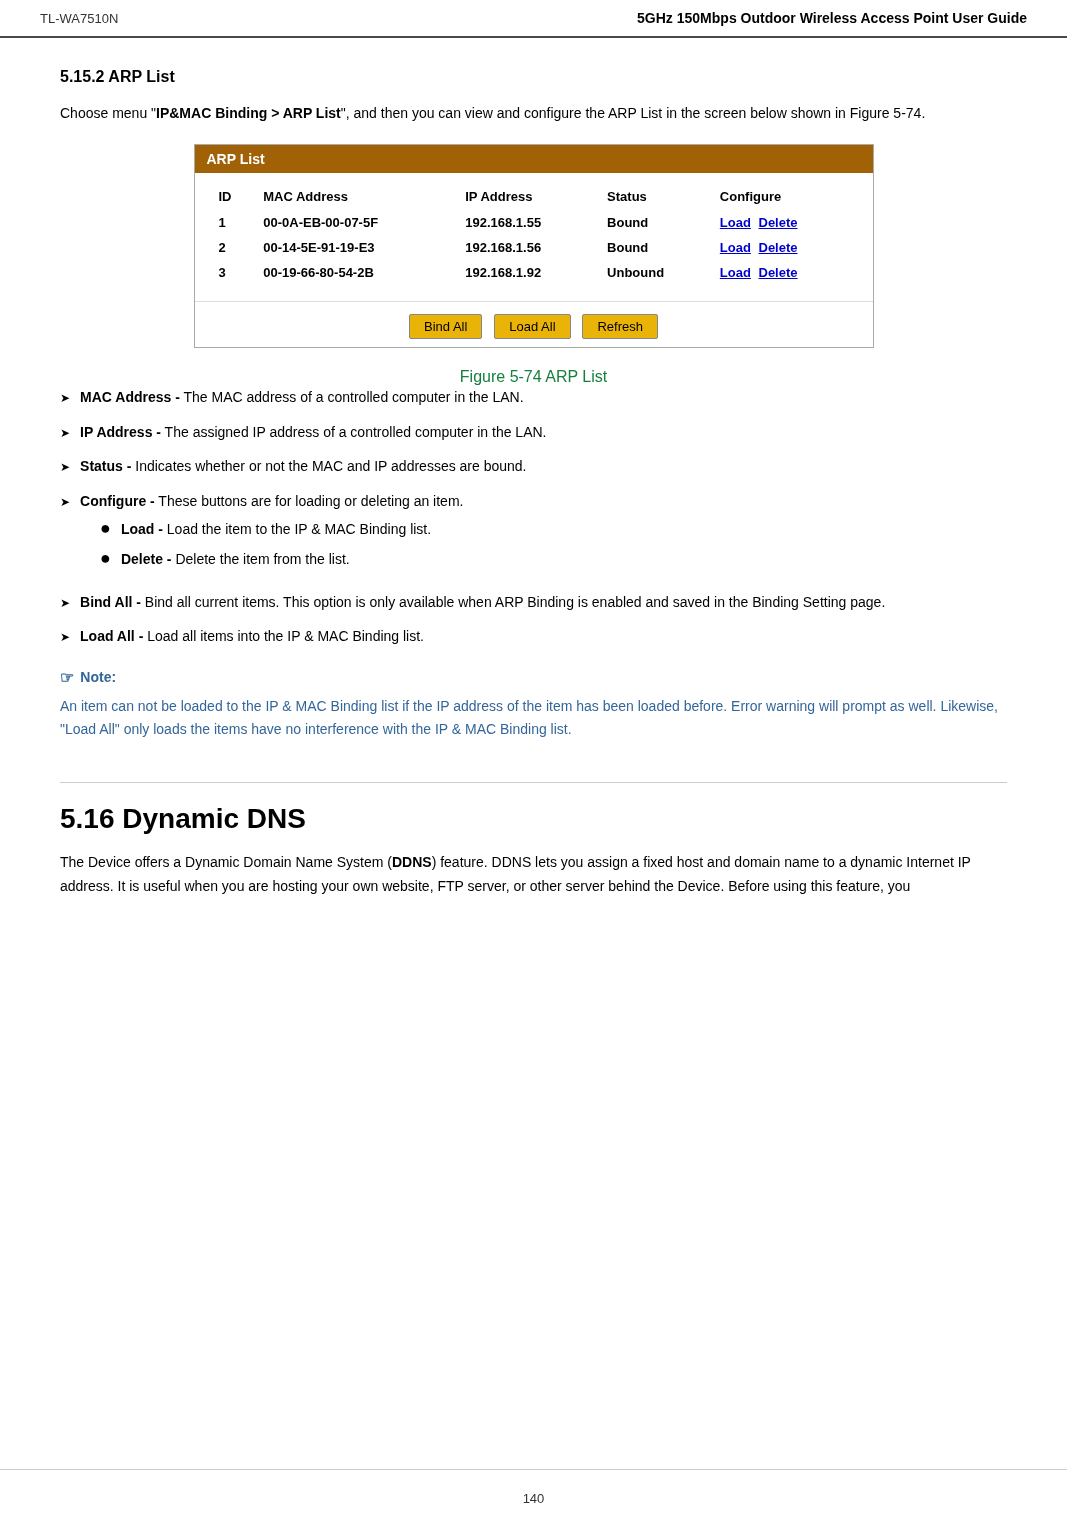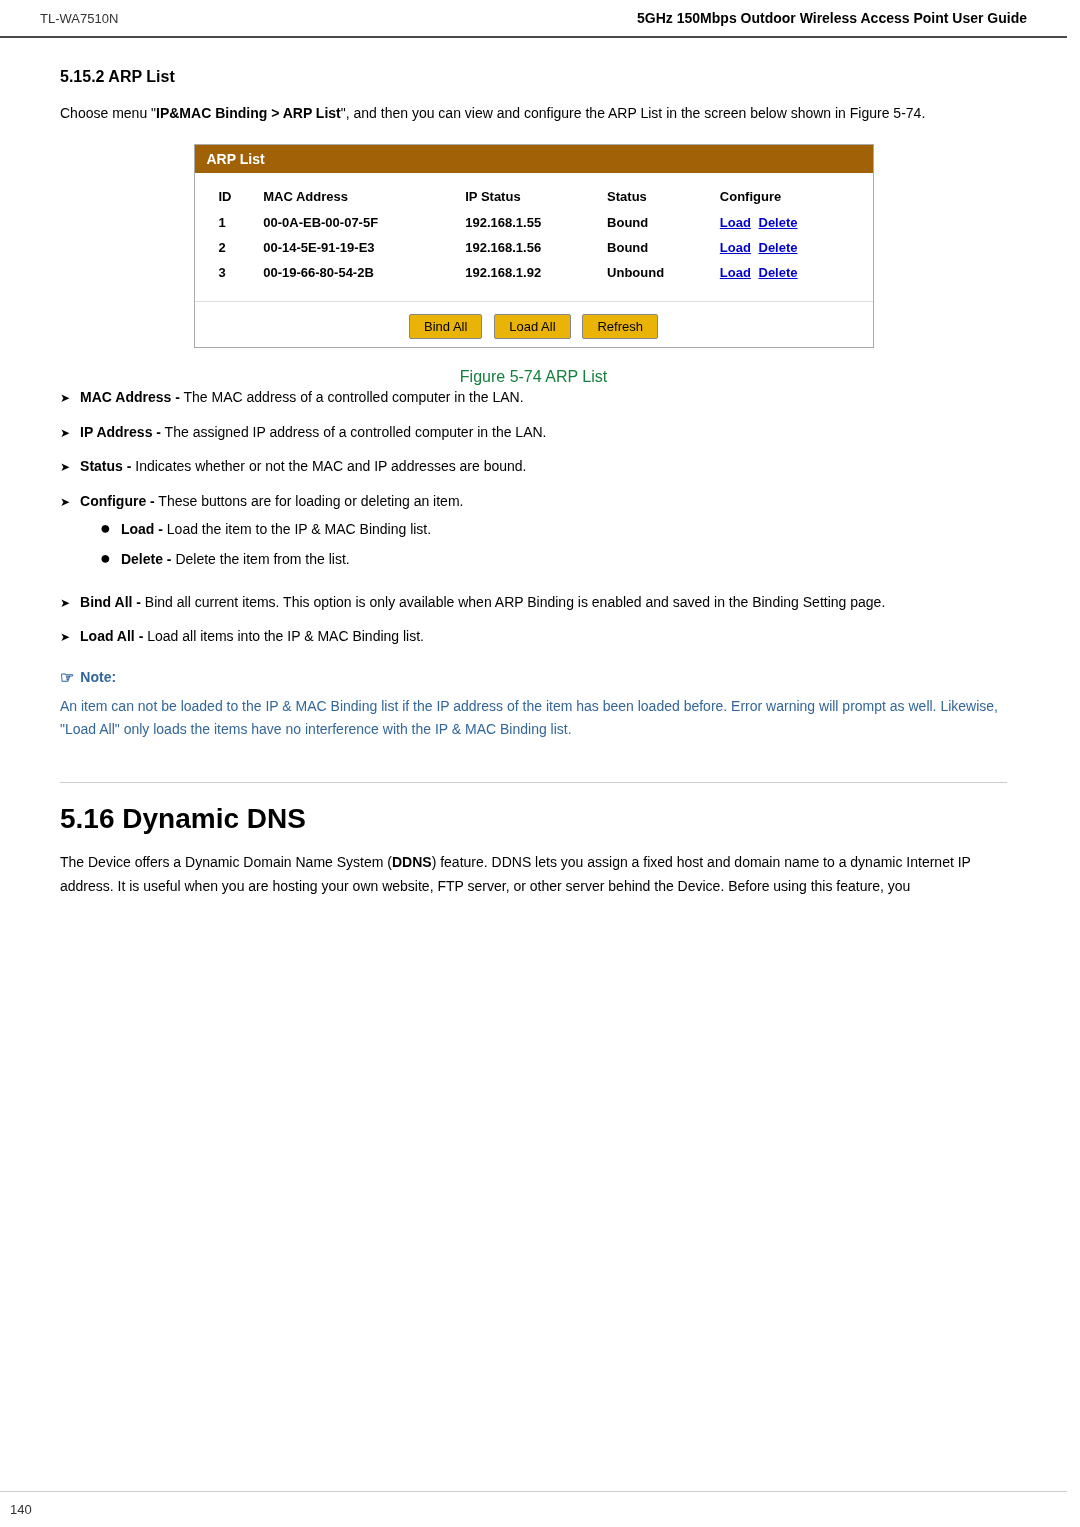--- a/index.html
+++ b/index.html
@@ -213,21 +213,22 @@
     
     .dynamic-dns-text {
       font-size: 14px;
       line-height: 1.7;
       margin-top: 14px;
     }
 
     
     .page-footer {
       border-top: 1px solid #ccc;
-      padding: 10px;
+      text-align: center;
+      padding: 21px;
       font-size: 13px;
       color: #333;
     }
 
     b { font-weight: bold; }
   </style>
 </head>
 <body>
 
 <div class="page-wrapper">
@@ -244,21 +245,21 @@
     <p class="intro-text">Choose menu "<b>IP&amp;MAC Binding &gt; ARP List</b>", and then you can view and configure the ARP List in the screen below shown in Figure 5-74.</p>
 
     <div class="arp-table-container">
       <div class="arp-table-header">ARP List</div>
       <div class="arp-table-inner">
         <table class="arp-table">
           <thead>
             <tr>
               <th>ID</th>
               <th>MAC Address</th>
-              <th>IP Status</th>
+              <th>IP Address</th>
               <th>Status</th>
               <th>Configure</th>
             </tr>
           </thead>
           <tbody id="arp-tbody">
           <tr>
       <td>1</td>
       <td>00-0A-EB-00-07-5F</td>
       <td>192.168.1.55</td>
       <td>Bound</td>

